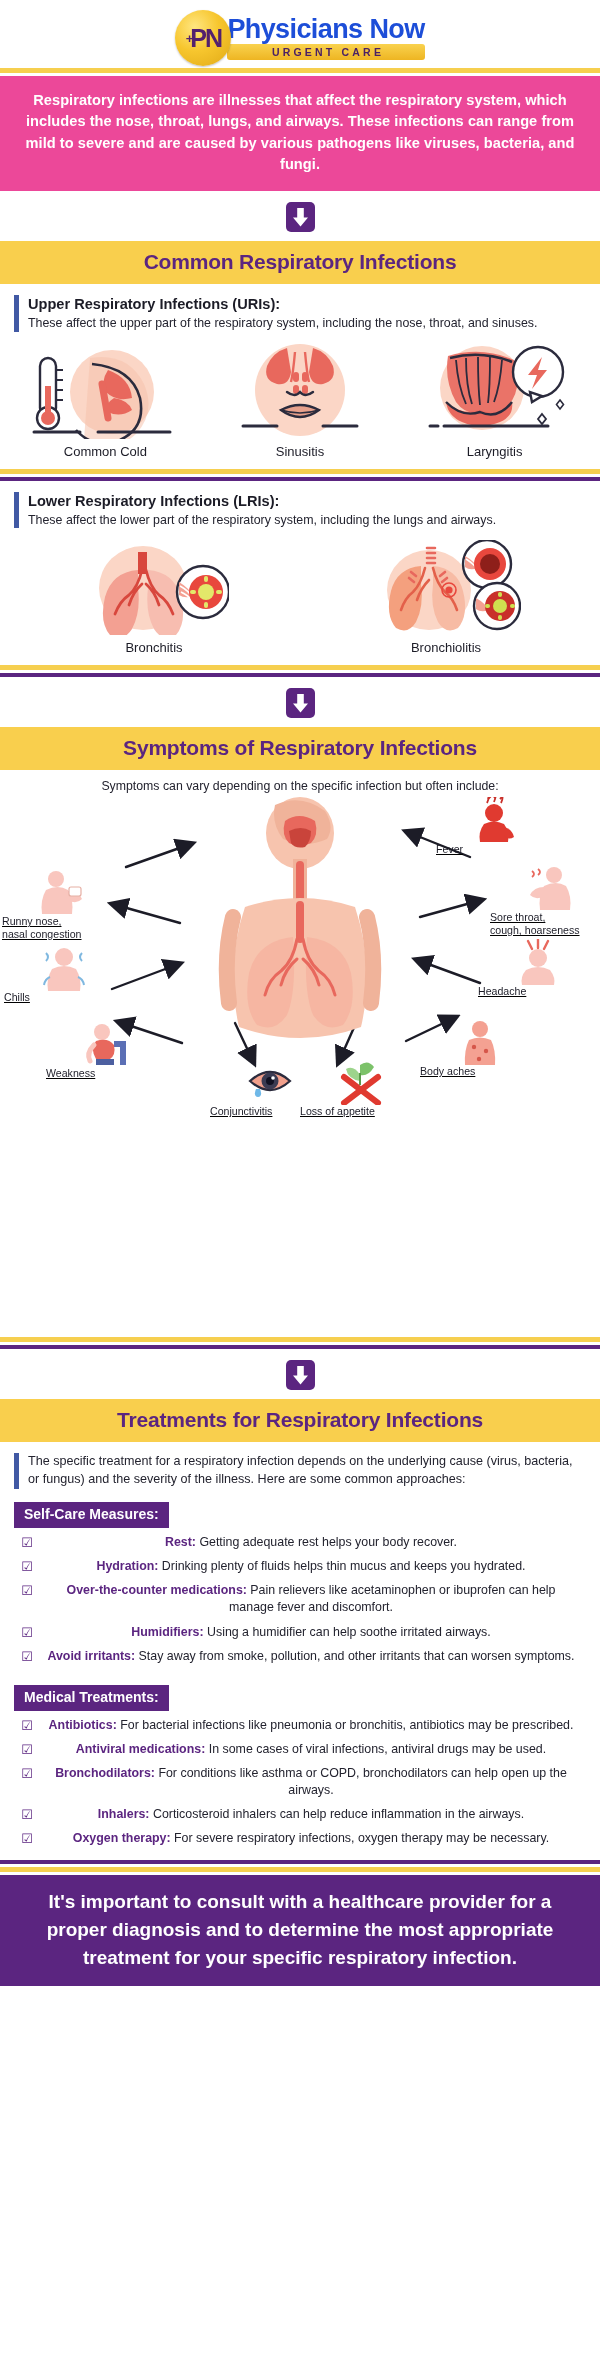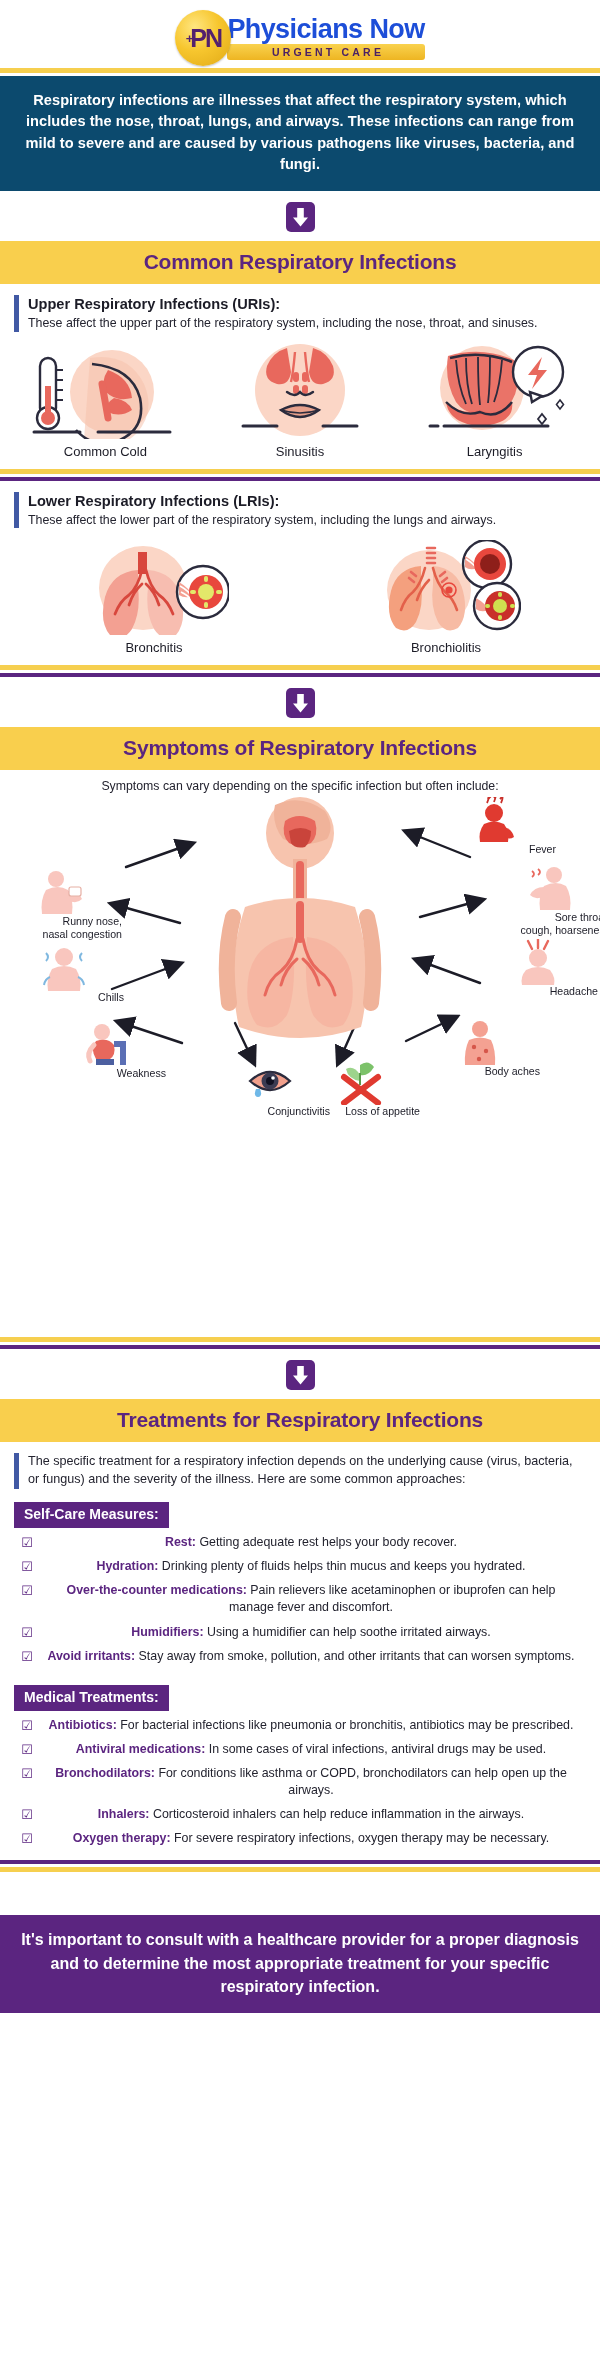--- a/index.html
+++ b/index.html
@@ -57,21 +57,21 @@
     margin-top: 1px;
   }
 
   
   .rule-yellow { height: 5px; background: #f6cf4f; width: 100%; }
   .rule-purple { height: 4px; background: #5b2580; width: 100%; }
   .rule-gap { height: 3px; background: #fff; width: 100%; }
 
   
   .purple-banner {
-    background: #0c4a6e;
+    background: #ec4899;
     color: #ffffff;
     text-align: center;
     padding: 14px 22px 16px;
     font-size: 14.6px;
     line-height: 1.46;
     font-weight: bold;
     letter-spacing: .05px;
   }
 
   
@@ -124,21 +124,21 @@
   }
 
   
   .sub-note {
     text-align: center; font-size: 12.3px; color: #23232f;
     padding: 9px 16px 4px;
   }
   .sym-stage {
     position: relative; height: 540px; width: 600px;
   }
-  .sym-item { position: absolute; text-align: right; width: 120px; }
+  .sym-item { position: absolute; text-align: left; width: 120px; text-decoration: underline; }
   .sym-item .s-lab {
     font-size: 10.6px; color: #1c1c27; line-height: 1.2; font-weight: 500;
   }
   .sym-art { height: 46px; display:flex; align-items:flex-end; justify-content:center; }
   .sym-arrow { position: absolute; }
 
   
   .intro-block { padding: 11px 14px 6px; }
   .intro-inner {
     border-left: 5px solid #4159a4; padding-left: 9px;
@@ -162,23 +162,22 @@
   .ttext {
     flex: 1; font-size: 12.4px; color: #23232f;
     line-height: 1.38; text-align: center; padding: 0 8px;
   }
   .ttext b { color: #5b2580; }
 
   
   .footer-banner {
     background: #5b2580; color: #fff;
     text-align: center; font-weight: bold;
-    font-size: 16px; line-height: 1.45;
+    font-size: 19px; line-height: 1.45;
     padding: 13px 20px 15px;
-    margin-top: 40px;
   }
 </style>
 </head>
 <body>
 
 <div class="page">
 
   
   <div class="logo-header">
     <div class="logo-wrap">

